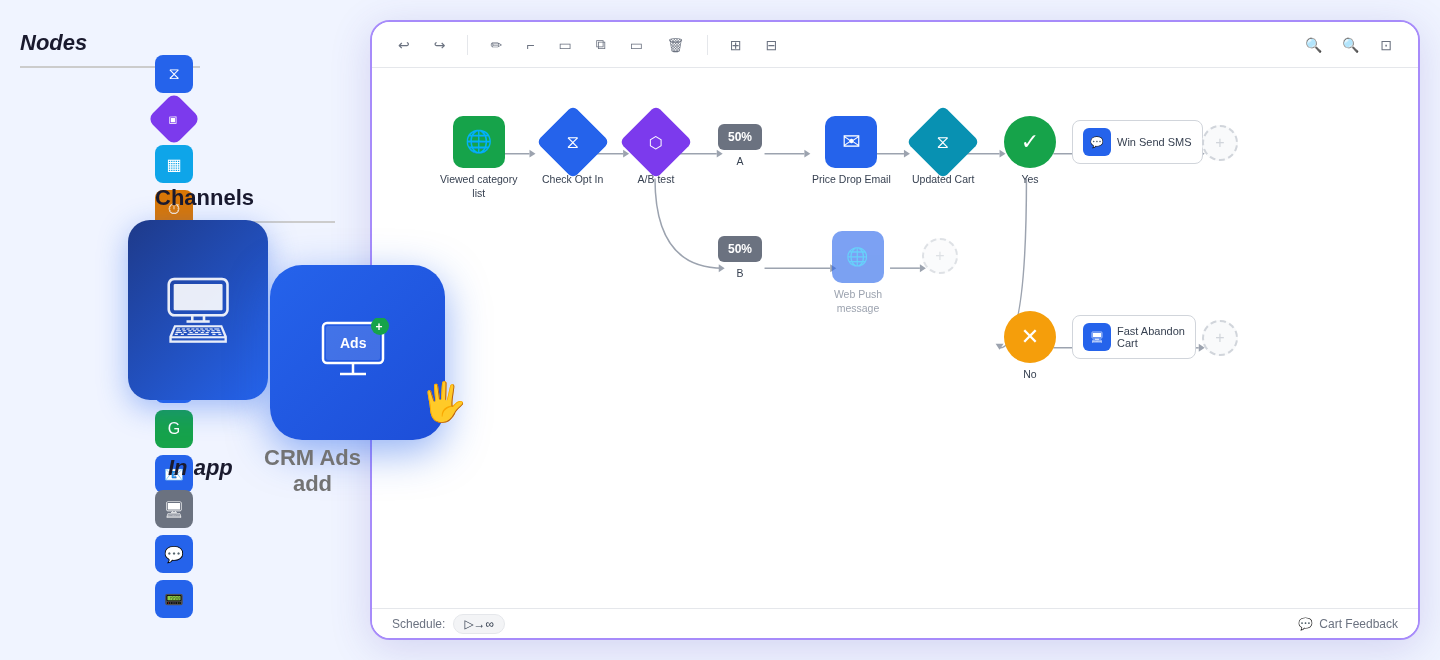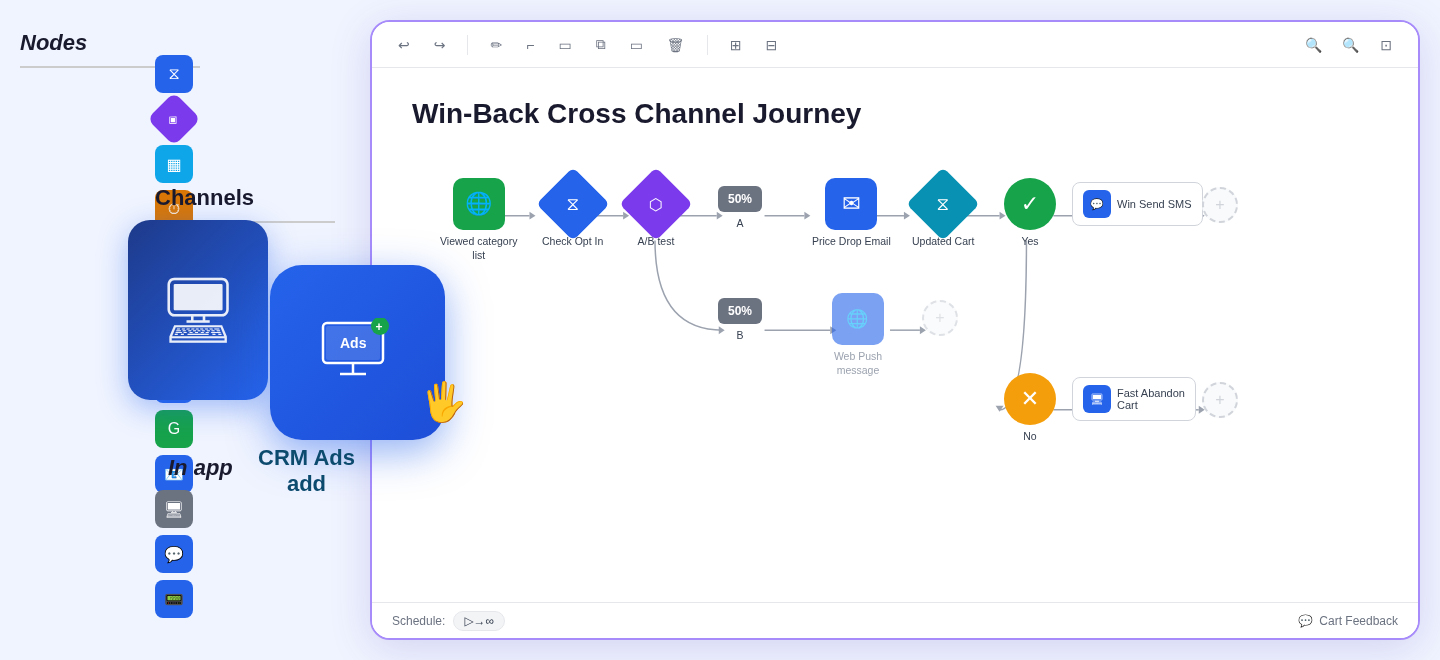--- a/index.html
+++ b/index.html
@@ -151,21 +151,21 @@
       height: 100%;
       pointer-events: none;
     }
 
     
     .bottom-bar {
       position: absolute;
       bottom: 0;
       left: 0;
       right: 0;
-      height: 36px;
+      height: 30px;
       border-top: 1px solid #e5e7eb;
       display: flex;
       align-items: center;
       padding: 0 20px;
       background: white;
     }
 
     .schedule-label {
       font-size: 12px;
       color: #6b7280;
@@ -303,21 +303,21 @@
         <line x1="35" y1="45" x2="35" y2="56" stroke="white" stroke-width="2.5"></line>
         <line x1="22" y1="56" x2="48" y2="56" stroke="white" stroke-width="2.5"></line>
 
         <circle cx="62" cy="8" r="9" fill="#16a34a"></circle>
         <text x="57.5" y="12.5" fill="white" font-size="12" font-weight="bold">+</text>
       </svg>
     </div>
   </div>
 </div>
 
-<div style="position:absolute; left:258px; top:445px; font-size:22px; font-weight:800; color:#0c4a6e; text-align:center; z-index:30; line-height:1.2;">
+<div style="position:absolute; left:264px; top:445px; font-size:22px; font-weight:800; color:#737373; text-align:center; z-index:30; line-height:1.2;">
   CRM Ads<br>add
 </div>
 
 <div style="position:absolute; left:420px; top:380px; font-size:38px; z-index:30; transform:rotate(0deg);">🖐</div>
 
 <div class="main-canvas">
 
   <div class="toolbar">
     <button class="toolbar-btn">↩</button>
     <button class="toolbar-btn">↪</button>
@@ -333,21 +333,20 @@
     <button class="toolbar-btn">⊟</button>
     <div class="toolbar-spacer"></div>
     <div class="zoom-controls">
       <button class="toolbar-btn">🔍</button>
       <button class="toolbar-btn">🔍</button>
       <button class="toolbar-btn">⊡</button>
     </div>
   </div>
 
   <div class="canvas-area">
-    <div class="canvas-title">Win-Back Cross Channel Journey</div>
 
     <div class="flow-container">
 
       <svg class="flow-svg" viewBox="0 0 970 400" xmlns="http://www.w3.org/2000/svg">
 
         <line x1="78" y1="45" x2="118" y2="45" stroke="#9ca3af" stroke-width="1.5"></line>
         <polygon points="118,41 124,45 118,49" fill="#9ca3af"></polygon>
 
         <line x1="172" y1="45" x2="212" y2="45" stroke="#9ca3af" stroke-width="1.5"></line>
         <polygon points="212,41 218,45 212,49" fill="#9ca3af"></polygon>

